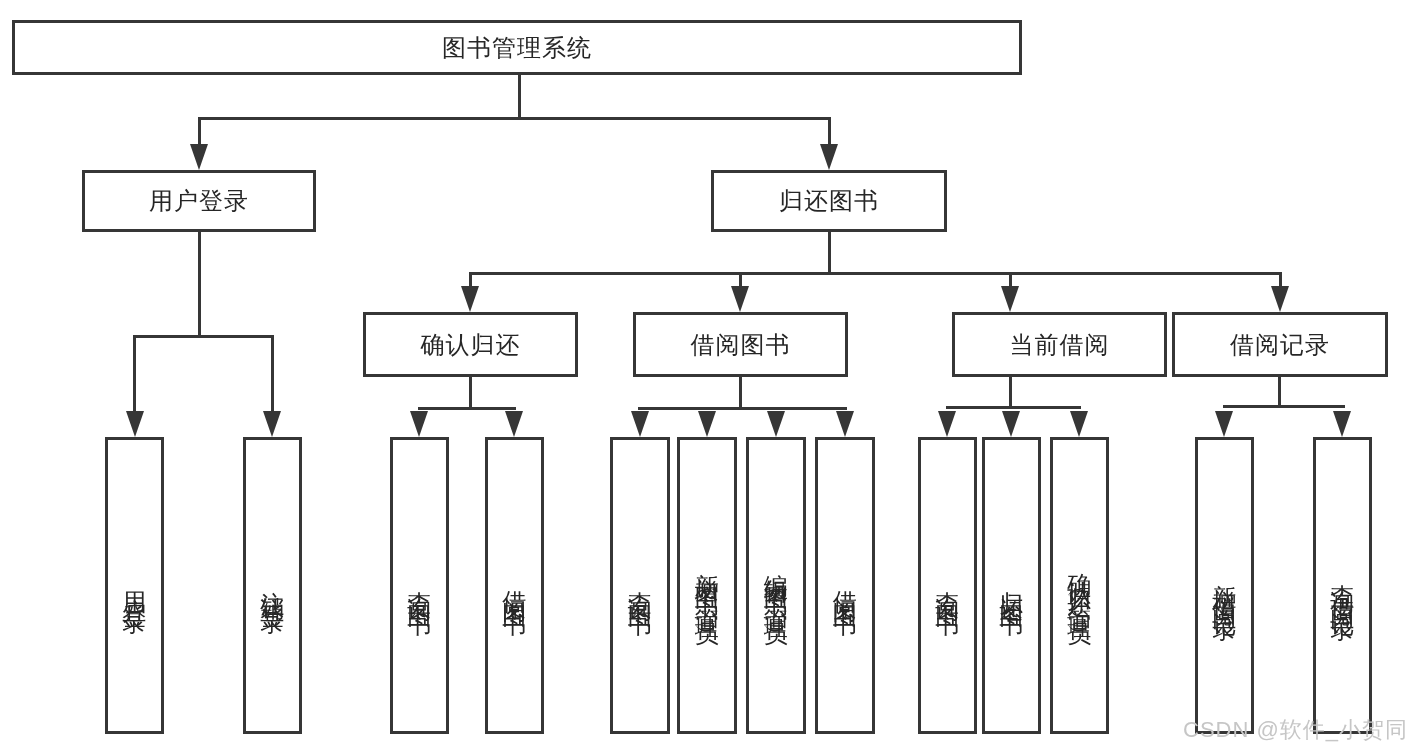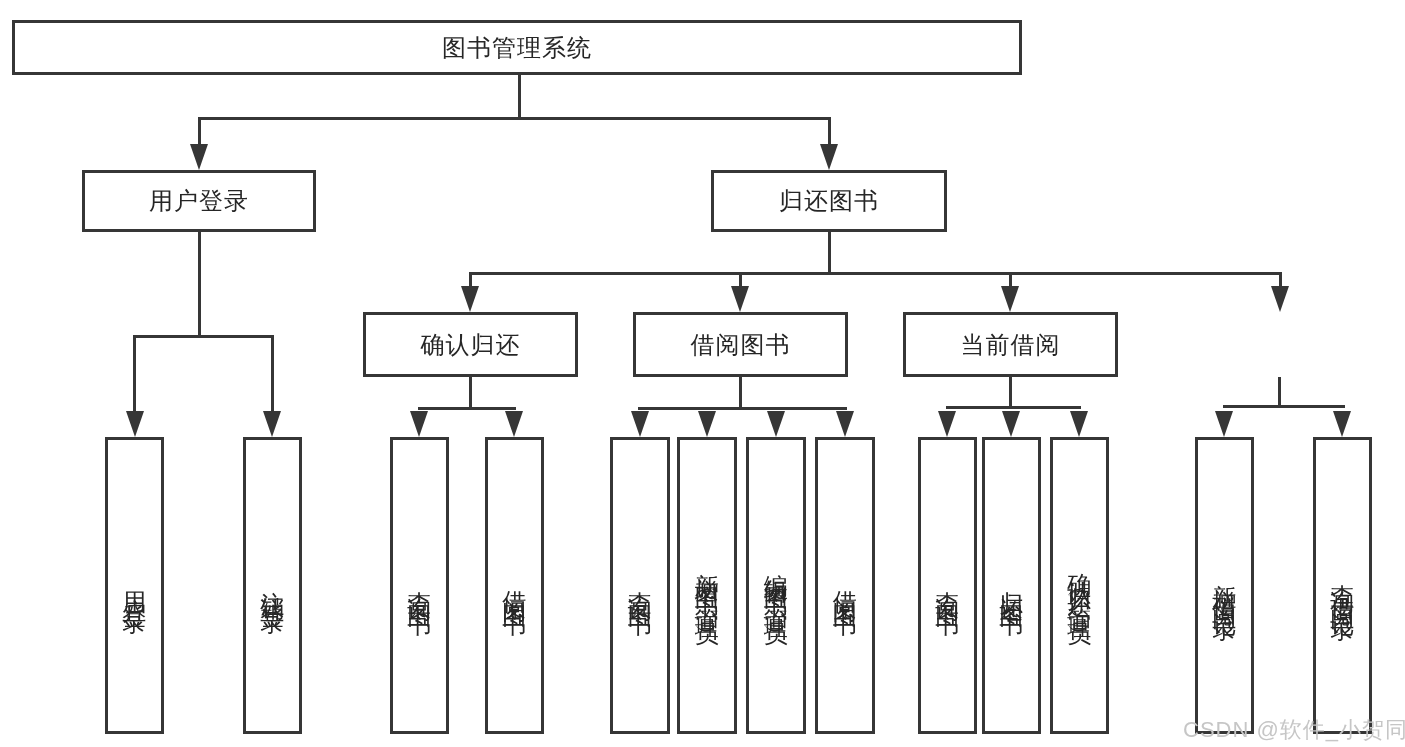--- a/index.html
+++ b/index.html
@@ -59,21 +59,22 @@
   <div class="arrow" style="left:461px;top:286px"></div>
   <div class="vline" style="left:739px;top:275px;height:12px"></div>
   <div class="arrow" style="left:731px;top:286px"></div>
   <div class="vline" style="left:1009px;top:275px;height:12px"></div>
   <div class="arrow" style="left:1001px;top:286px"></div>
   <div class="vline" style="left:1279px;top:275px;height:12px"></div>
   <div class="arrow" style="left:1271px;top:286px"></div>
 
   <div class="box" style="left:363px;top:312px;width:215px;height:65px">确认归还</div>
   <div class="box" style="left:633px;top:312px;width:215px;height:65px">借阅图书</div>
-  <div class="box" style="left:903px;top:312px;width:215px;height:65px">当前借阅</div>
+  <div class="box" style="left:952px;top:312px;width:215px;height:65px">当前借阅</div>
+  <div class="box" style="left:1172px;top:312px;width:216px;height:65px">借阅记录</div>
 
   <div class="vline" style="left:469px;top:377px;height:33px"></div>
   <div class="hline" style="left:418px;top:407px;width:98px"></div>
   <div class="arrow" style="left:410px;top:411px"></div>
   <div class="arrow" style="left:505px;top:411px"></div>
 
   <div class="vline" style="left:739px;top:377px;height:33px"></div>
   <div class="hline" style="left:638px;top:407px;width:209px"></div>
   <div class="arrow" style="left:631px;top:411px"></div>
   <div class="arrow" style="left:698px;top:411px"></div>

